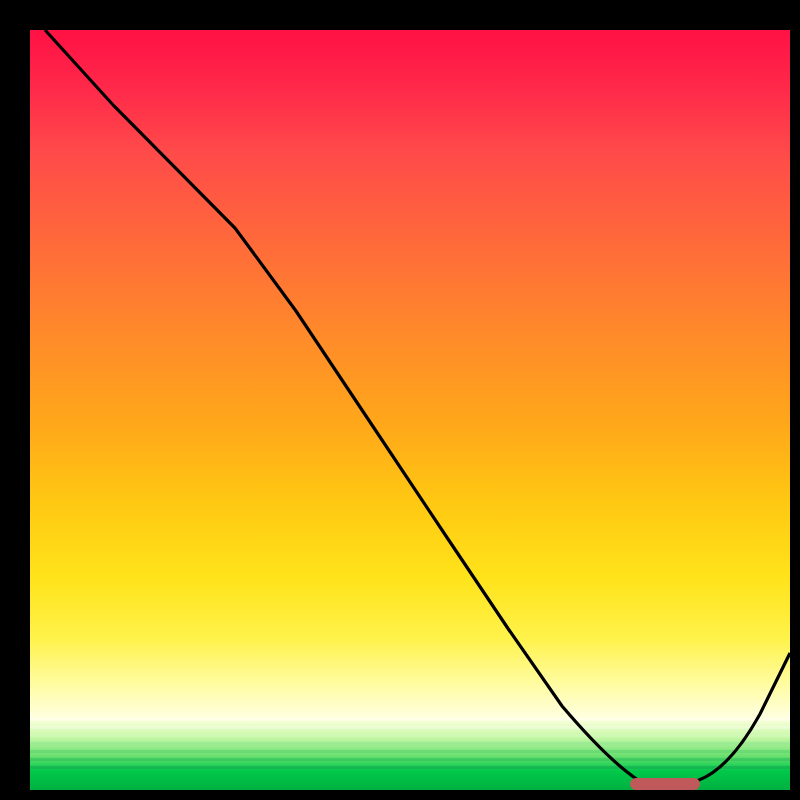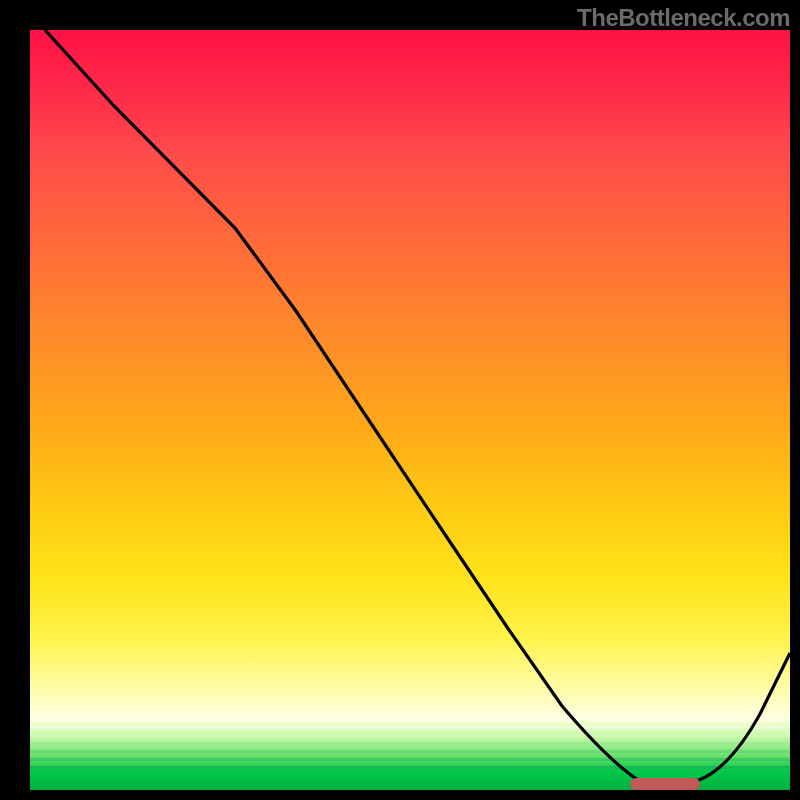--- a/index.html
+++ b/index.html
@@ -80,21 +80,20 @@
     background: #c05a5a;
     z-index: 4;
   }
   
 </style>
 </head>
 <body>
 
 <div class="container">
 
-  <div class="attribution">TheBottleneck.com</div>
 
   <div class="plot-area">
     <div class="gradient-main"></div>
 
     <div class="stripe" style="top:688px;background:rgba(255,255,255,0.35);"></div>
     <div class="stripe" style="top:696px;background:rgba(255,255,255,0.28);"></div>
     <div class="stripe" style="top:704px;background:rgba(210,250,190,0.55);"></div>
     <div class="stripe" style="top:712px;background:rgba(150,230,150,0.55);"></div>
     <div class="stripe" style="top:720px;background:rgba(90,210,110,0.55);"></div>
     <div class="stripe" style="top:728px;background:rgba(50,190,90,0.55);"></div>

